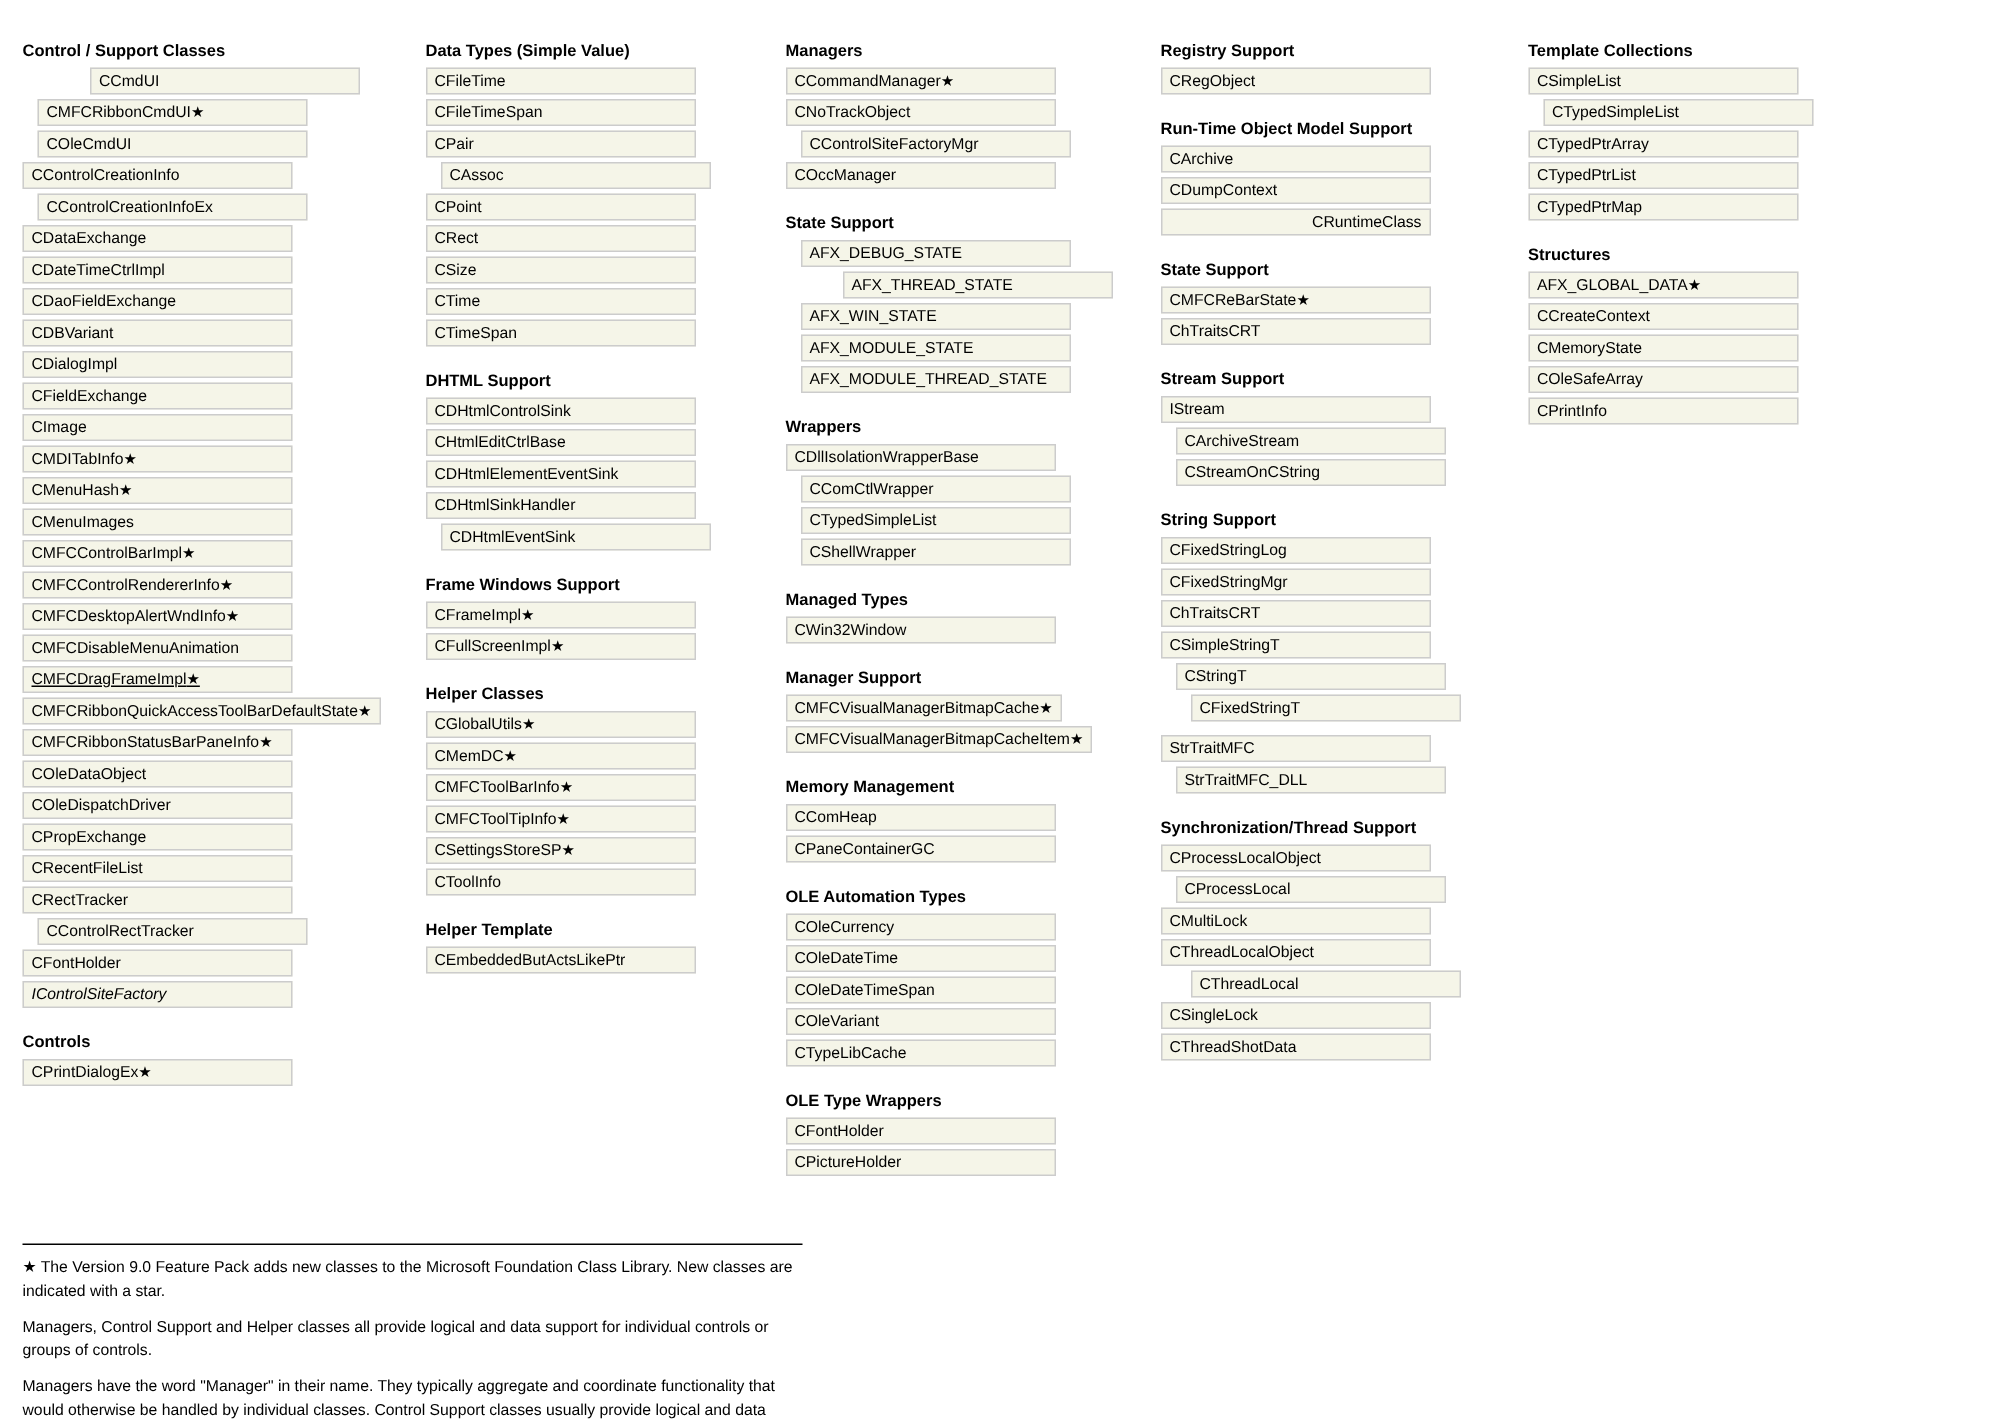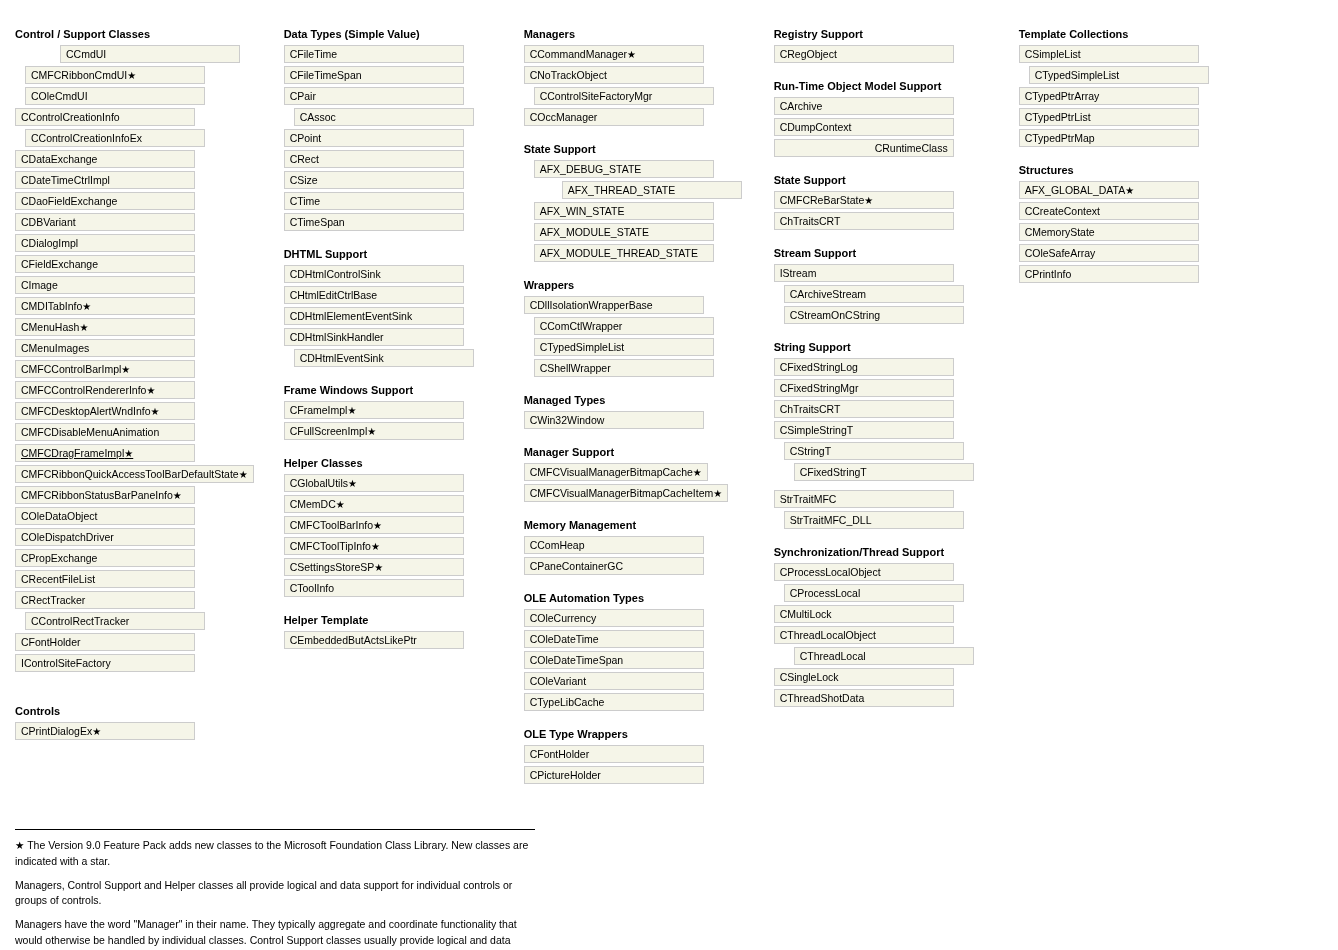--- a/index.html
+++ b/index.html
@@ -157,21 +157,21 @@
       </div>
       <div style="display: flex; margin-bottom: 1px;">
         <div class="class-box"><span>CRectTracker</span></div>
       </div>
       <div style="display: flex; margin-bottom: 1px; margin-left: 10px;">
         <div class="class-box"><span>CControlRectTracker</span></div>
       </div>
       <div style="display: flex; margin-bottom: 1px;">
         <div class="class-box"><span>CFontHolder</span></div>
       </div>
-      <div style="display: flex; margin-bottom: 17px;">
+      <div style="display: flex; margin-bottom: 1px; font-style: italic;">
         <div class="class-box"><span>IControlSiteFactory</span></div>
       </div>
       <div style="height: 4px;"></div>
       <div class="section-title">Controls</div>
       <div style="display: flex; margin-bottom: 1px;">
         <div class="class-box"><span>CPrintDialogEx</span><span class="star">★</span></div>
       </div>
       <div style="height: 4px;"></div>
     </div>
     <div class="column" style="min-width: 210px; max-width: 240px;">

